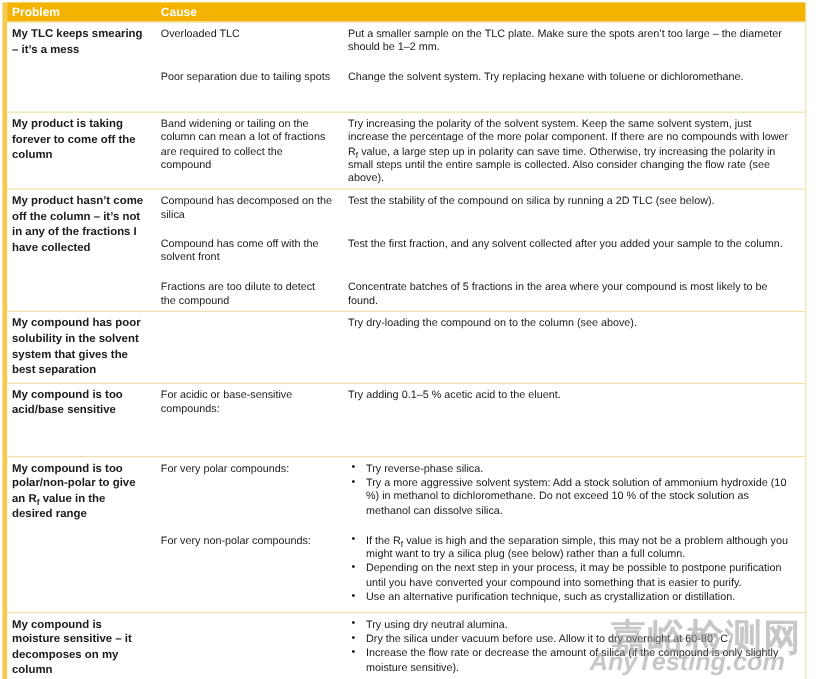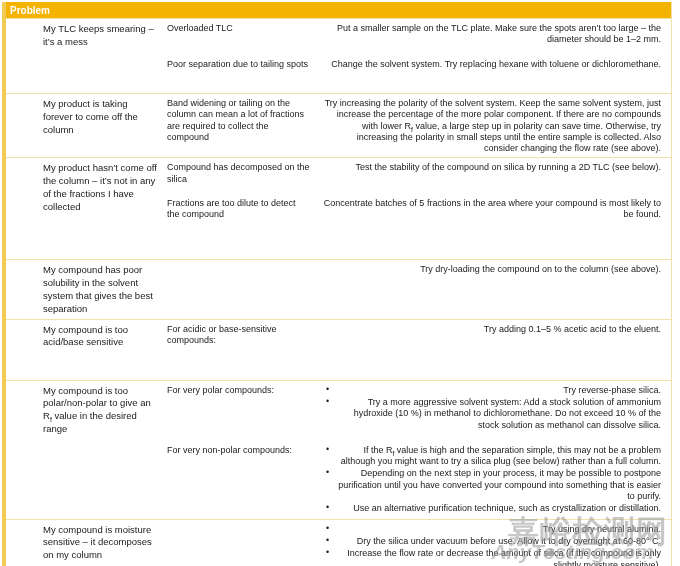--- a/index.html
+++ b/index.html
@@ -29,46 +29,47 @@
   .th-solution{ flex:1; padding-left:5px; }
   .row {
     display:flex;
     border-top:1px solid var(--border-light,#EFE1A9);
     padding:4px 0 3px 0;
     font-size:9px; line-height:11.3px;
   }
   .problem {
     width:123px; flex-shrink:0;
     padding:0 5px 0 4px;
-    font-weight:normal; font-size:9.5px; line-height:12.8px;margin-left:33px;
+    font-weight:bold; font-size:9.5px; line-height:12.8px;
   }
   .subs { flex:1; display:flex; flex-direction:column; }
   .sub  { display:flex; margin-bottom:13px; }
   .sub:last-child { margin-bottom:0; }
   .cause    { width:156px; flex-shrink:0; padding:0 8px 0 5px; }
-  .solution { flex:1; padding:0 10px 0 5px;text-align:right; }
+  .solution { flex:1; padding:0 10px 0 5px; }
   ul.bullets { list-style:none; }
   .bullets li { position:relative; padding-left:15px; margin-bottom:1px; }
   .bullets li::before { content:"\2022"; position:absolute; left:3px; top:-1px; font-size:9px; }
   sub { font-size:7px; line-height:0; }
   .watermark {
     position:absolute; right:12px; bottom:4px;
     text-align:right; pointer-events:none;
     color:#9b9b9b; opacity:0.55;
   }
   .watermark .wm-cn { font-size:31px; font-weight:bold; letter-spacing:1px; line-height:32px; }
   .watermark .wm-en { font-size:21px; font-style:italic; font-weight:bold; margin-top:-6px; padding-right:14px; line-height:20px; }
 </style>
 </head>
 <body style="--header-bg: #F3B300; --header-text: #FFFFFF; --border-strong: #F2CB52; --border-light: #EFE1A9;">
 
 <div class="tbl">
 
   <div class="thead">
     <div class="th-problem">Problem</div>
+    <div class="th-cause">Cause</div>
   </div>
 
   <div class="row" style="min-height:75px">
     <div class="problem">My TLC keeps smearing – it’s a mess</div>
     <div class="subs">
       <div class="sub">
         <div class="cause">Overloaded TLC</div>
         <div class="solution">Put a smaller sample on the TLC plate. Make sure the spots aren’t too large – the diameter should be 1–2 mm.</div>
       </div>
       <div class="sub">
@@ -87,20 +88,24 @@
       </div>
     </div>
   </div>
 
   <div class="row" style="min-height:102px">
     <div class="problem">My product hasn’t come off the column – it’s not in any of the fractions I have collected</div>
     <div class="subs">
       <div class="sub">
         <div class="cause">Compound has decomposed on the silica</div>
         <div class="solution">Test the stability of the compound on silica by running a 2D TLC (see below).</div>
+      </div>
+      <div class="sub">
+        <div class="cause">Compound has come off with the solvent front</div>
+        <div class="solution">Test the first fraction, and any solvent collected after you added your sample to the column.</div>
       </div>
       <div class="sub">
         <div class="cause">Fractions are too dilute to detect the compound</div>
         <div class="solution">Concentrate batches of 5 fractions in the area where your compound is most likely to be found.</div>
       </div>
     </div>
   </div>
 
   <div class="row" style="min-height:54px">
     <div class="problem">My compound has poor solubility in the solvent system that gives the best separation</div>

